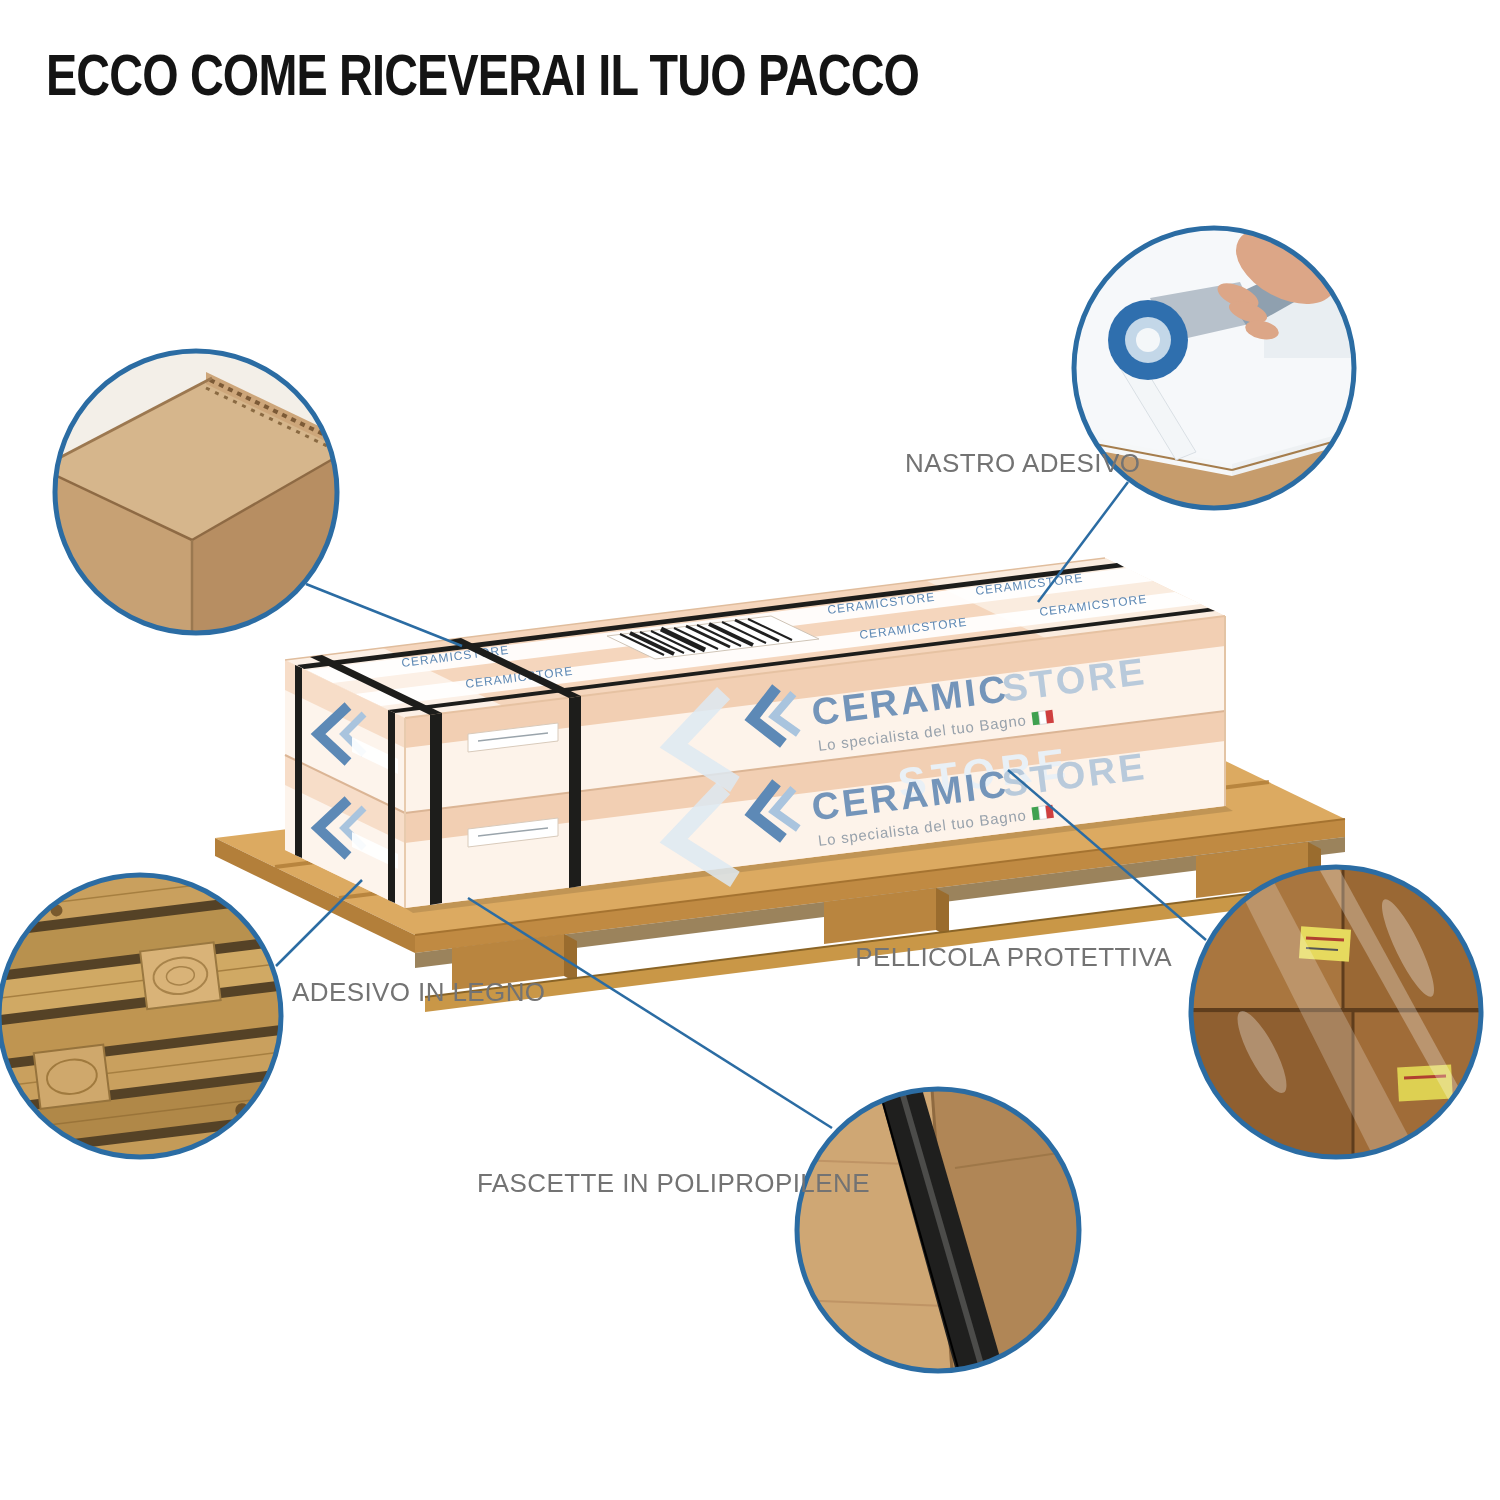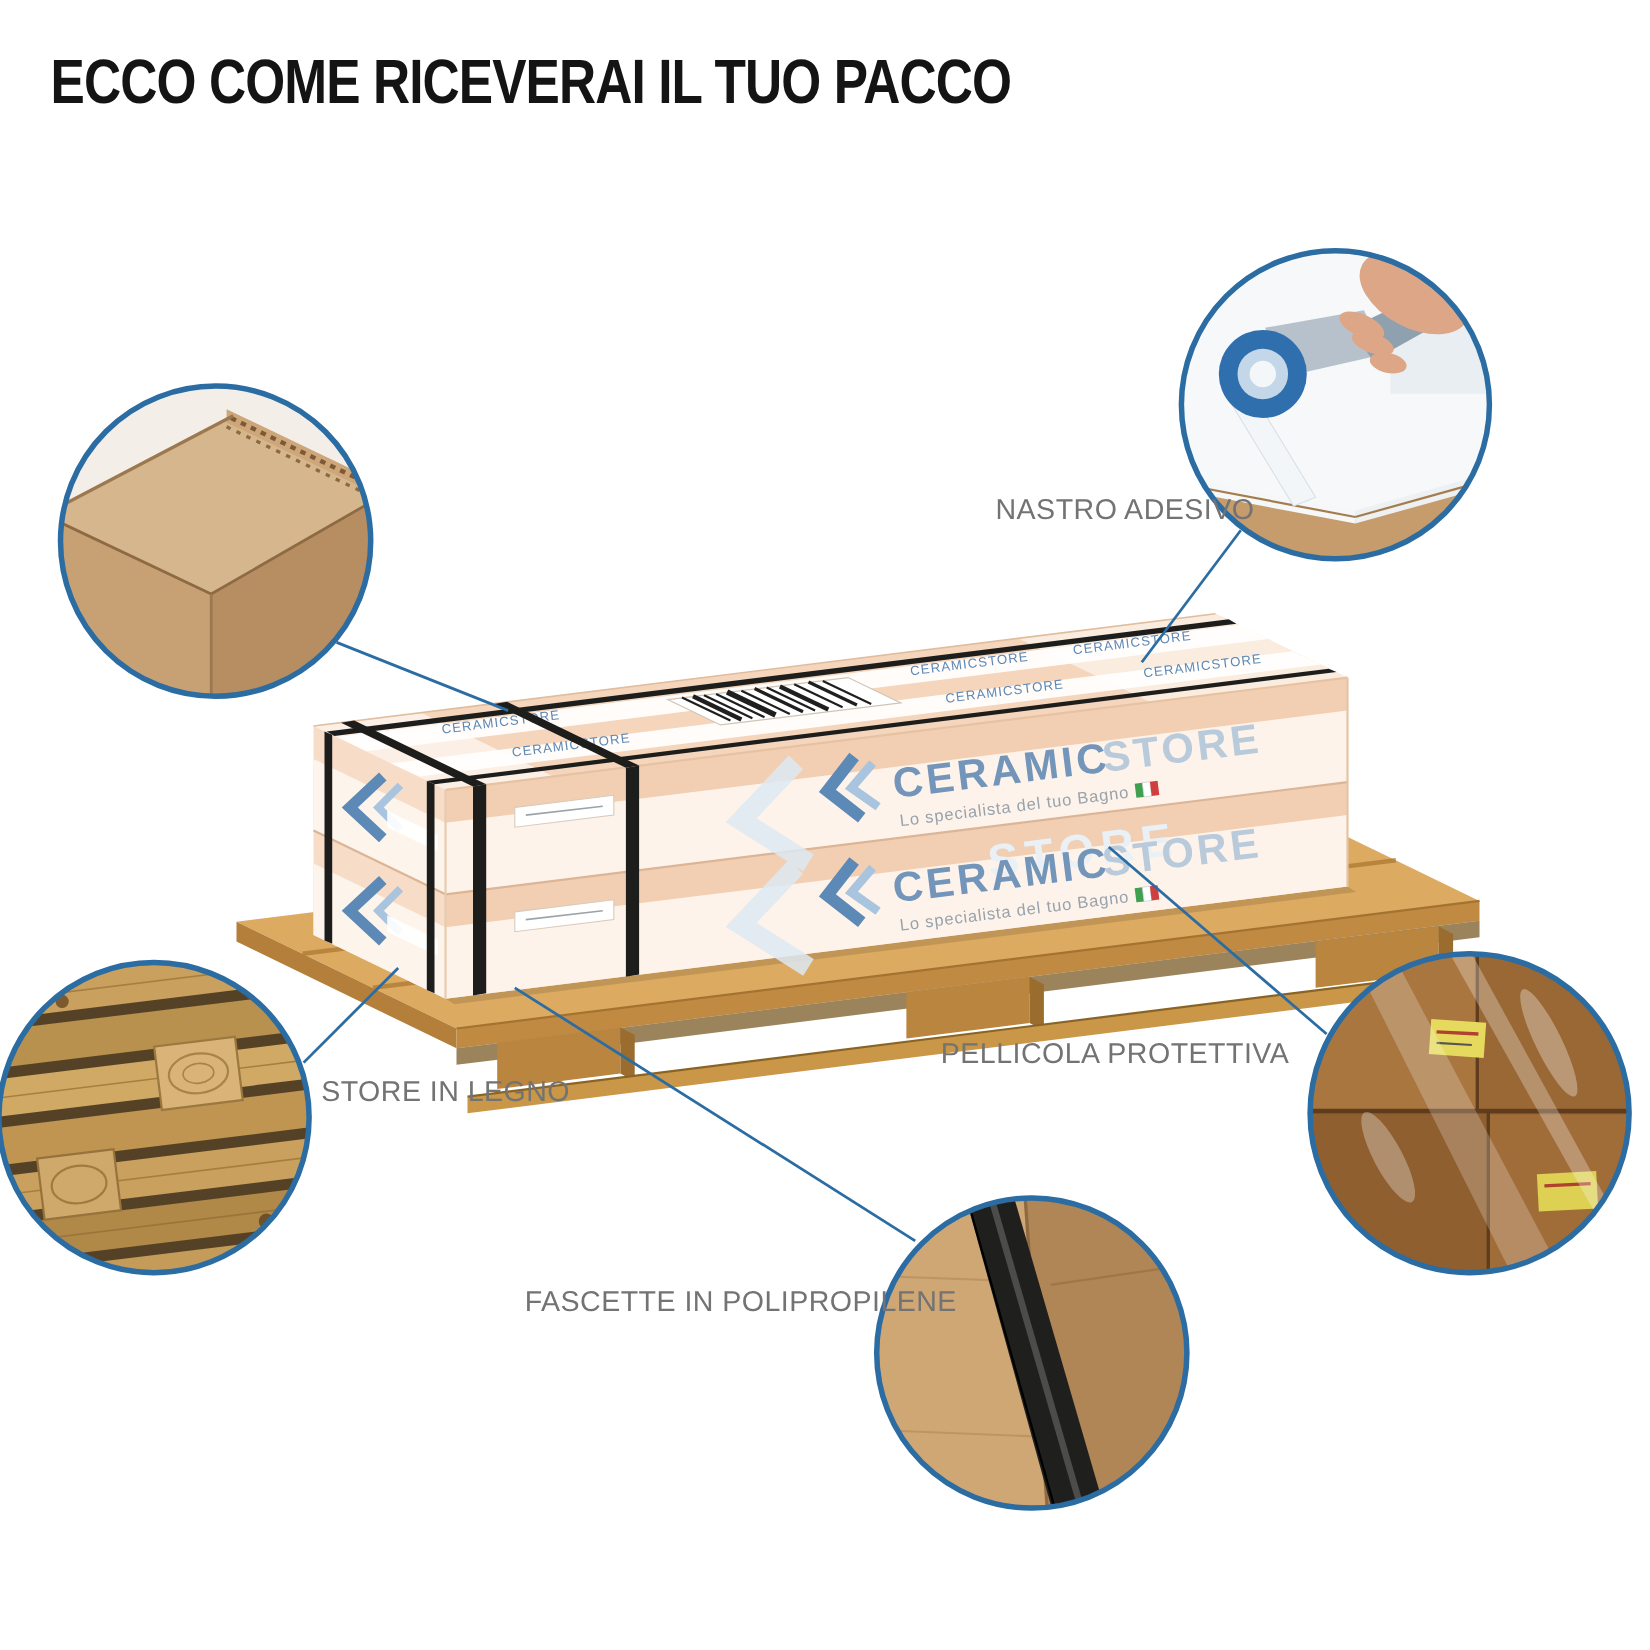--- a/index.html
+++ b/index.html
@@ -279,16 +279,16 @@
     <polygon points="878,1089 922,1089 1004,1371 956,1371" fill="#1f1f1e"></polygon>
     <line x1="902" y1="1092" x2="982" y2="1368" stroke="#4c4c4a" stroke-width="6"></line>
     <line x1="880" y1="1092" x2="958" y2="1368" stroke="#000000" stroke-width="2"></line>
   </g>
   <circle cx="938" cy="1230" r="141" fill="none" stroke="#2b6ca3" stroke-width="5"></circle>
 </svg>
 
   <div class="page-title">ECCO COME RICEVERAI IL TUO PACCO</div>
 
   <div class="callout-label" style="left:905px;top:448px;">NASTRO ADESIVO</div>
-  <div class="callout-label" style="left:292px;top:977px;">STORE IN LEGNO</div>
+  <div class="callout-label" style="left:292px;top:977px;">ADESIVO IN LEGNO</div>
   <div class="callout-label right" style="left:852px;top:925px;width:320px;text-align:right;margin-top:17px;">PELLICOLA PROTETTIVA</div>
   <div class="callout-label" style="left:477px;top:1168px;">FASCETTE IN POLIPROPILENE</div>
 </div>
 
 </body></html>

